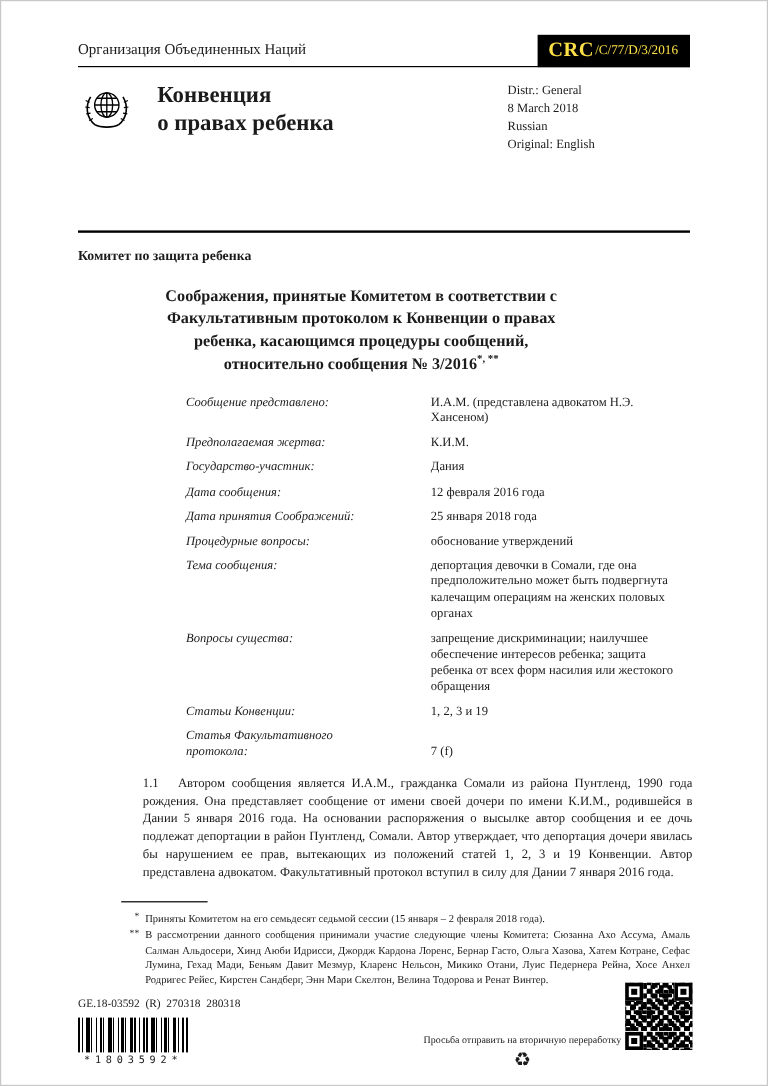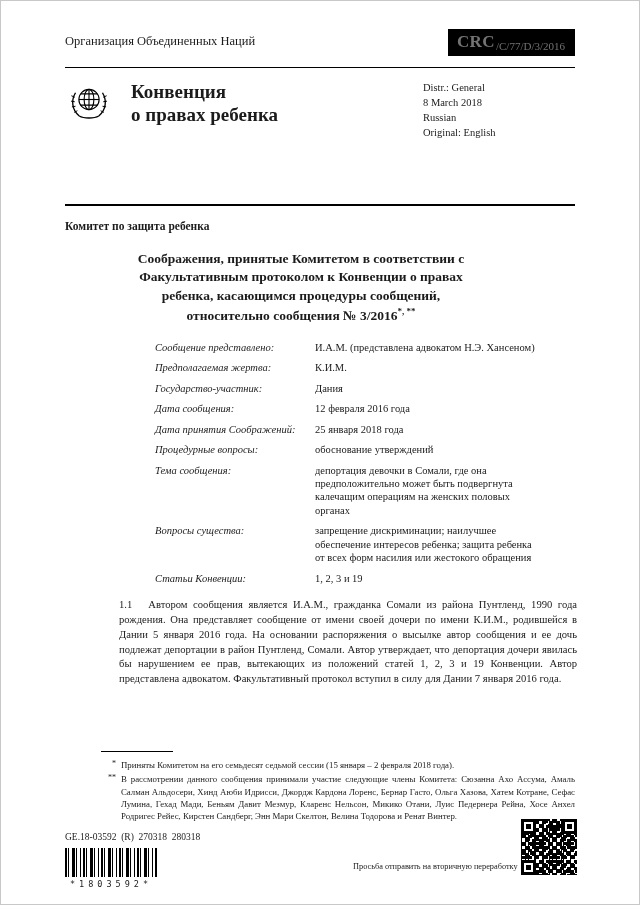--- a/index.html
+++ b/index.html
@@ -5,42 +5,42 @@
   html,body{margin:0;padding:0;background:#ececec;}
   .page{
     width:640px;height:905px;background:#fff;border:1px solid #c8c8c8;
     box-sizing:border-box;position:relative;overflow:hidden;
     font-family:"Liberation Serif","DejaVu Serif",serif;color:#1b1b1b;
   }
   .inner{padding:28px 64px 0 64px;}
 
   
   .doc-header{display:flex;justify-content:space-between;align-items:flex-end;
-    border-bottom:1px solid #000;padding-bottom:12px;}
+    border-bottom:1px solid #000;padding-bottom:0;}
   .org-name{font-size:12.5px;padding-bottom:6px;}
-  .symbol-box{background:#000;color:#737373;padding:3px 10px 4px 9px;display:flex;align-items:flex-end;margin-bottom:-1px;}
+  .symbol-box{background:#000;color:#fde047;padding:3px 10px 4px 9px;display:flex;align-items:center;margin-bottom:-1px;}
   .symbol-main{font-size:17px;font-weight:bold;letter-spacing:.4px;}
   .symbol-suffix{font-size:11px;margin-left:1px;}
 
   
   .masthead{display:flex;margin-top:10px;min-height:126px;}
   .emblem{width:48px;height:48px;flex:0 0 48px;margin-top:2px;}
   .doc-title{margin-left:18px;font-weight:bold;font-size:19px;line-height:1.22;margin-top:2px;}
   .distr-block{margin-left:auto;font-size:10.5px;line-height:1.42;width:152px;margin-top:3px;}
 
   .rule-thick{border-top:2px solid #000;}
 
   .committee{font-weight:bold;font-size:11.5px;margin-top:14px;}
 
   .main-title{font-size:13.5px;font-weight:bold;line-height:1.36;margin:18px 0 0 60px;width:352px;text-align:center;}
   .main-title sup{font-size:9px;font-weight:bold;}
 
   
   .details{margin:16px 0 0 90px;}
-  .drow{display:flex;margin-bottom:7px;}
+  .drow{display:flex;margin-bottom:7px;gap:44px;}
   .drow.align-end{align-items:flex-end;}
   .dlabel{font-style:italic;flex:0 0 160px;font-size:10.5px;line-height:1.28;padding-right:10px;box-sizing:border-box;}
   .dvalue{font-size:10.5px;line-height:1.28;width:225px;}
 
   .para{margin:13px 0 0 54px;width:458px;font-size:10.6px;line-height:1.4;text-align:justify;}
   .pnum{margin-right:16px;}
 
   
   .footnotes{position:absolute;left:100px;right:64px;top:750px;}
   .fn-rule{width:72px;border-top:1px solid #000;margin-bottom:7px;}
@@ -51,21 +51,21 @@
   
   .footer-docid{position:absolute;left:64px;top:831px;font-size:9.5px;white-space:pre;}
   .barcode-wrap{position:absolute;left:64px;top:847px;width:92px;}
   .barcode-bars{height:29px;background:repeating-linear-gradient(90deg,
     #000 0,#000 2px,#fff 2px,#fff 3px,#000 3px,#000 4px,#fff 4px,#fff 7px,
     #000 7px,#000 10px,#fff 10px,#fff 11px,#000 11px,#000 12px,#fff 12px,#fff 15px,
     #000 15px,#000 16px,#fff 16px,#fff 18px);}
   .barcode-text{font-family:"DejaVu Sans Mono","Liberation Mono",monospace;
     font-size:8.5px;letter-spacing:4px;text-align:center;margin-top:2px;}
 
-  .recycle{position:absolute;left:352px;top:861px;display:flex;align-items:flex-start;gap:23px;}
+  .recycle{position:absolute;left:352px;top:861px;display:flex;align-items:center;gap:5px;flex-direction:column;}
   .recycle-label{font-size:8.3px;}
   .recycle-icon{font-size:16px;line-height:1;}
 
   .qr{position:absolute;right:62px;top:818px;width:56px;height:56px;
     background:
       repeating-conic-gradient(from 0deg,#000 0% 25%,transparent 0% 50%) 0 0/9px 9px,
       repeating-conic-gradient(from 0deg,#000 0% 25%,#fff 0% 50%) 4px 2px/7px 7px;}
   .qr-finder{position:absolute;width:15px;height:15px;background:#fff;border:3px solid #000;box-sizing:border-box;}
   .qr-finder::after{content:"";position:absolute;inset:2px;background:#000;}
   .qr-finder.tl{top:0;left:0;}
@@ -155,20 +155,24 @@
         <div class="dvalue">депортация девочки в Сомали, где она предположительно может быть подвергнута калечащим операциям на женских половых органах</div>
       </div>
       <div class="drow">
         <div class="dlabel">Вопросы существа:</div>
         <div class="dvalue">запрещение дискриминации; наилучшее обеспечение интересов ребенка; защита ребенка от всех форм насилия или жестокого обращения</div>
       </div>
       <div class="drow">
         <div class="dlabel">Статьи Конвенции:</div>
         <div class="dvalue">1, 2, 3 и 19</div>
       </div>
+      <div class="drow align-end">
+        <div class="dlabel">Статья Факультативного протокола:</div>
+        <div class="dvalue">7 (f)</div>
+      </div>
     </div>
 
     <p class="para"><span class="pnum">1.1</span><span>Автором сообщения является И.А.М., гражданка Сомали из района Пунтленд, 1990 года рождения. Она представляет сообщение от имени своей дочери по имени К.И.М., родившейся в Дании 5 января 2016 года. На основании распоряжения о высылке автор сообщения и ее дочь подлежат депортации в район Пунтленд, Сомали. Автор утверждает, что депортация дочери явилась бы нарушением ее прав, вытекающих из положений статей 1, 2, 3 и 19 Конвенции. Автор представлена адвокатом. Факультативный протокол вступил в силу для Дании 7 января 2016 года.</span></p>
 
   </div>
 
   <div class="footnotes">
     <div class="fn-rule"></div>
     <div class="fn">
       <span class="fn-marker">*</span>

